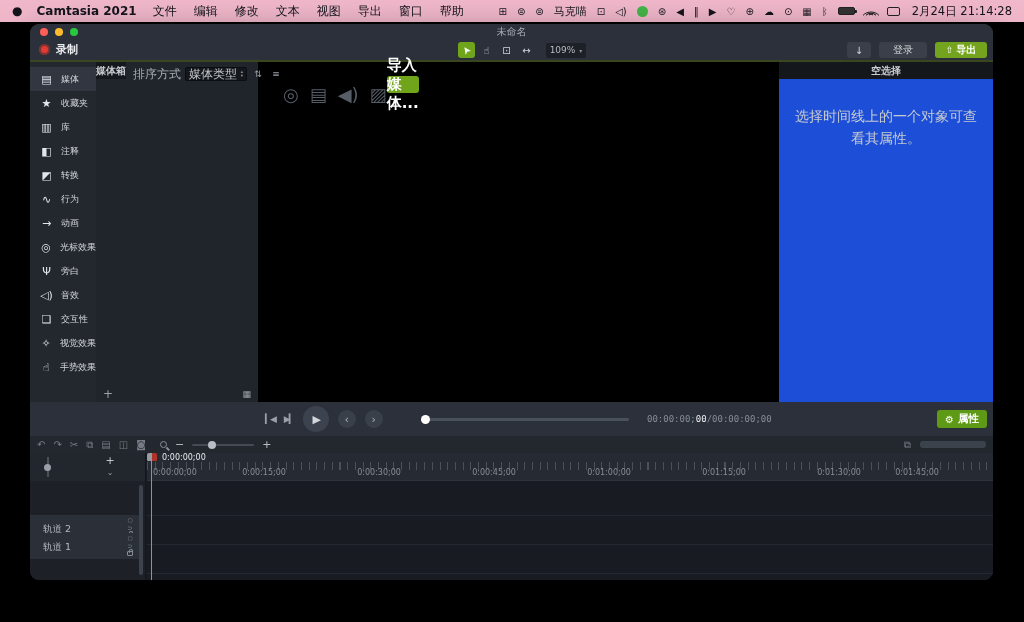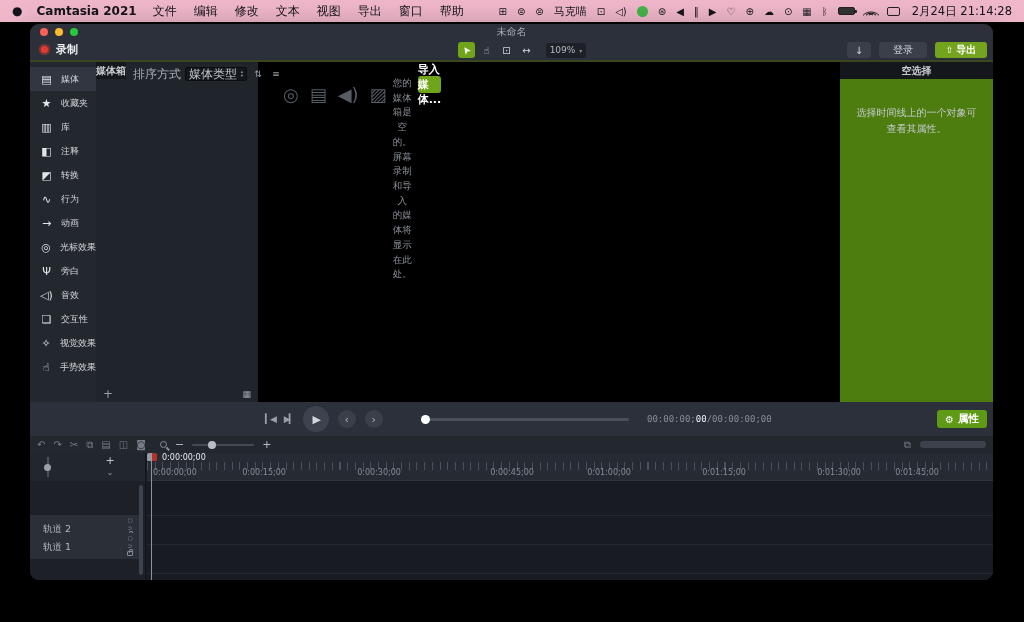--- a/index.html
+++ b/index.html
@@ -76,30 +76,30 @@
   .sortsel { width:62px; height:14px; background:#14171c; border:1px solid #0b0d11; border-radius:2px;
     display:flex; align-items:center; padding:0 3px; cursor:pointer; }
   .sortsel .val { font-size:12px; color:#c3c7cc; flex:1; white-space:nowrap; overflow:hidden; }
   .stepper { display:flex; flex-direction:column; line-height:4px; font-size:4.5px; color:#9298a0; }
   .sortbtn { width:14px; height:13px; display:flex; align-items:center; justify-content:center;
     color:#9aa0a8; font-size:9px; cursor:pointer; }
   .empty-icons { margin-top:22px; display:flex; justify-content:center; gap:11px; }
   .empty-icons span { font-size:18px; color:#565d67; }
   .empty-text { margin-top:14px; text-align:center; font-size:9.5px; line-height:1.55; color:#8a9099; padding:0 6px; }
   .importbtn { margin:14px auto 0; width:82px; height:17px; background:#6fa41b; border-radius:3px;
-    color:#fff; font-size:11px; font-weight:bold; display:flex; align-items:center; justify-content:center; cursor:pointer; }
+    color:#fff; font-size:15px; font-weight:bold; display:flex; align-items:center; justify-content:center; cursor:pointer; }
   .bin-bottom { position:absolute; left:0; right:0; bottom:0; height:17px;
     display:flex; align-items:center; justify-content:space-between; padding:0 7px; }
   .bin-bottom .plus { color:#9aa0a7; font-size:12px; cursor:pointer; }
   .bin-bottom .grid { color:#9aa0a7; font-size:9px; cursor:pointer; }
 
   .canvas { flex:1; background:#000; }
 
-  .props { width:153px; background:#4d7c0f; }
-  .props-msg { margin:26px 16px 0; text-align:center; font-size:10px; line-height:1.6; color:#c6cad0; }
+  .props { width:214px; background:#1d4ed8; }
+  .props-msg { margin:26px 16px 0; text-align:center; font-size:14px; line-height:1.6; color:#c6cad0; }
 
   
   .playbar { position:absolute; left:0; top:378px; width:963px; height:34px; background:#2b303a; }
   .pcontrols { position:absolute; left:235px; top:4px; display:flex; align-items:center; gap:9px; }
   .stepico { font-size:9px; color:#9aa0a8; letter-spacing:-2px; cursor:pointer; }
   .playcirc { width:26px; height:26px; border-radius:50%; background:#3d434e; display:flex;
     align-items:center; justify-content:center; color:#d3d7dc; font-size:11px; padding-left:2px; cursor:pointer; }
   .jumpcirc { width:18px; height:18px; border-radius:50%; background:#3a404a; display:flex;
     align-items:center; justify-content:center; color:#b0b5bc; font-size:11px; cursor:pointer; }
   .scrub { position:absolute; left:392px; top:16px; width:207px; height:3px; background:#4a515a; border-radius:2px; cursor:pointer; }
@@ -346,24 +346,20 @@
         <div class="sortbtn">⇅</div>
         <div class="sortbtn">≡</div>
       </div>
       <div class="empty-icons">
 
       <span>◎</span>
           <span>▤</span>
           <span>◀)</span>
           <span>▨</span>
         </div>
-      <div class="empty-text">
-        <div>您的媒体箱是空的。屏幕录制和导入</div>
-        <div>的媒体将显示在此处。</div>
-      </div>
       <div class="importbtn">导入媒体...</div>
       <div class="bin-bottom">
         <span class="plus">+</span>
         <span class="grid">▦</span>
       </div>
     </div>
 
     <div class="canvas"></div>
 
     <div class="props">
@@ -443,21 +439,21 @@
       </div>
       <div class="vscroll"></div>
     </div>
 
     <div class="tl-right-area">
       <div class="ruler">
         <div class="ticks"></div>
         <span class="rlabel first" style="left:6px;">0:00:00;00</span>
         <span class="rlabel" style="left:117px;">0:00:15;00</span>
         <span class="rlabel" style="left:232px;">0:00:30;00</span>
-        <span class="rlabel" style="left:365px;">0:00:45;00</span>
+        <span class="rlabel" style="left:347px;">0:00:45;00</span>
         <span class="rlabel" style="left:462px;">0:01:00;00</span>
         <span class="rlabel" style="left:577px;">0:01:15;00</span>
         <span class="rlabel" style="left:692px;">0:01:30;00</span>
         <span class="rlabel" style="left:770px;">0:01:45;00</span>
       </div>
       <div class="tracksarea">
         <div class="rowline" style="top:34px;"></div>
         <div class="rowline" style="top:63px;"></div>
         <div class="rowline" style="top:92px;"></div>
       </div>

